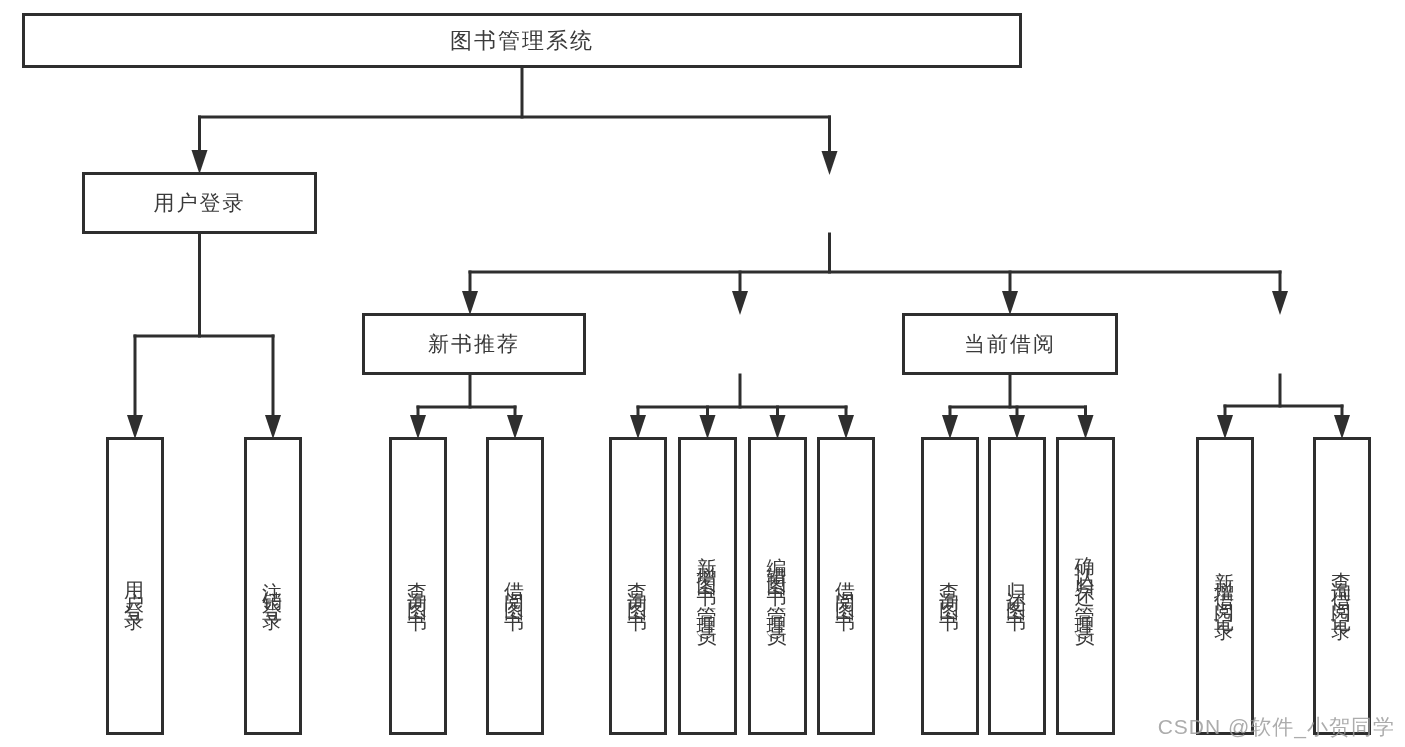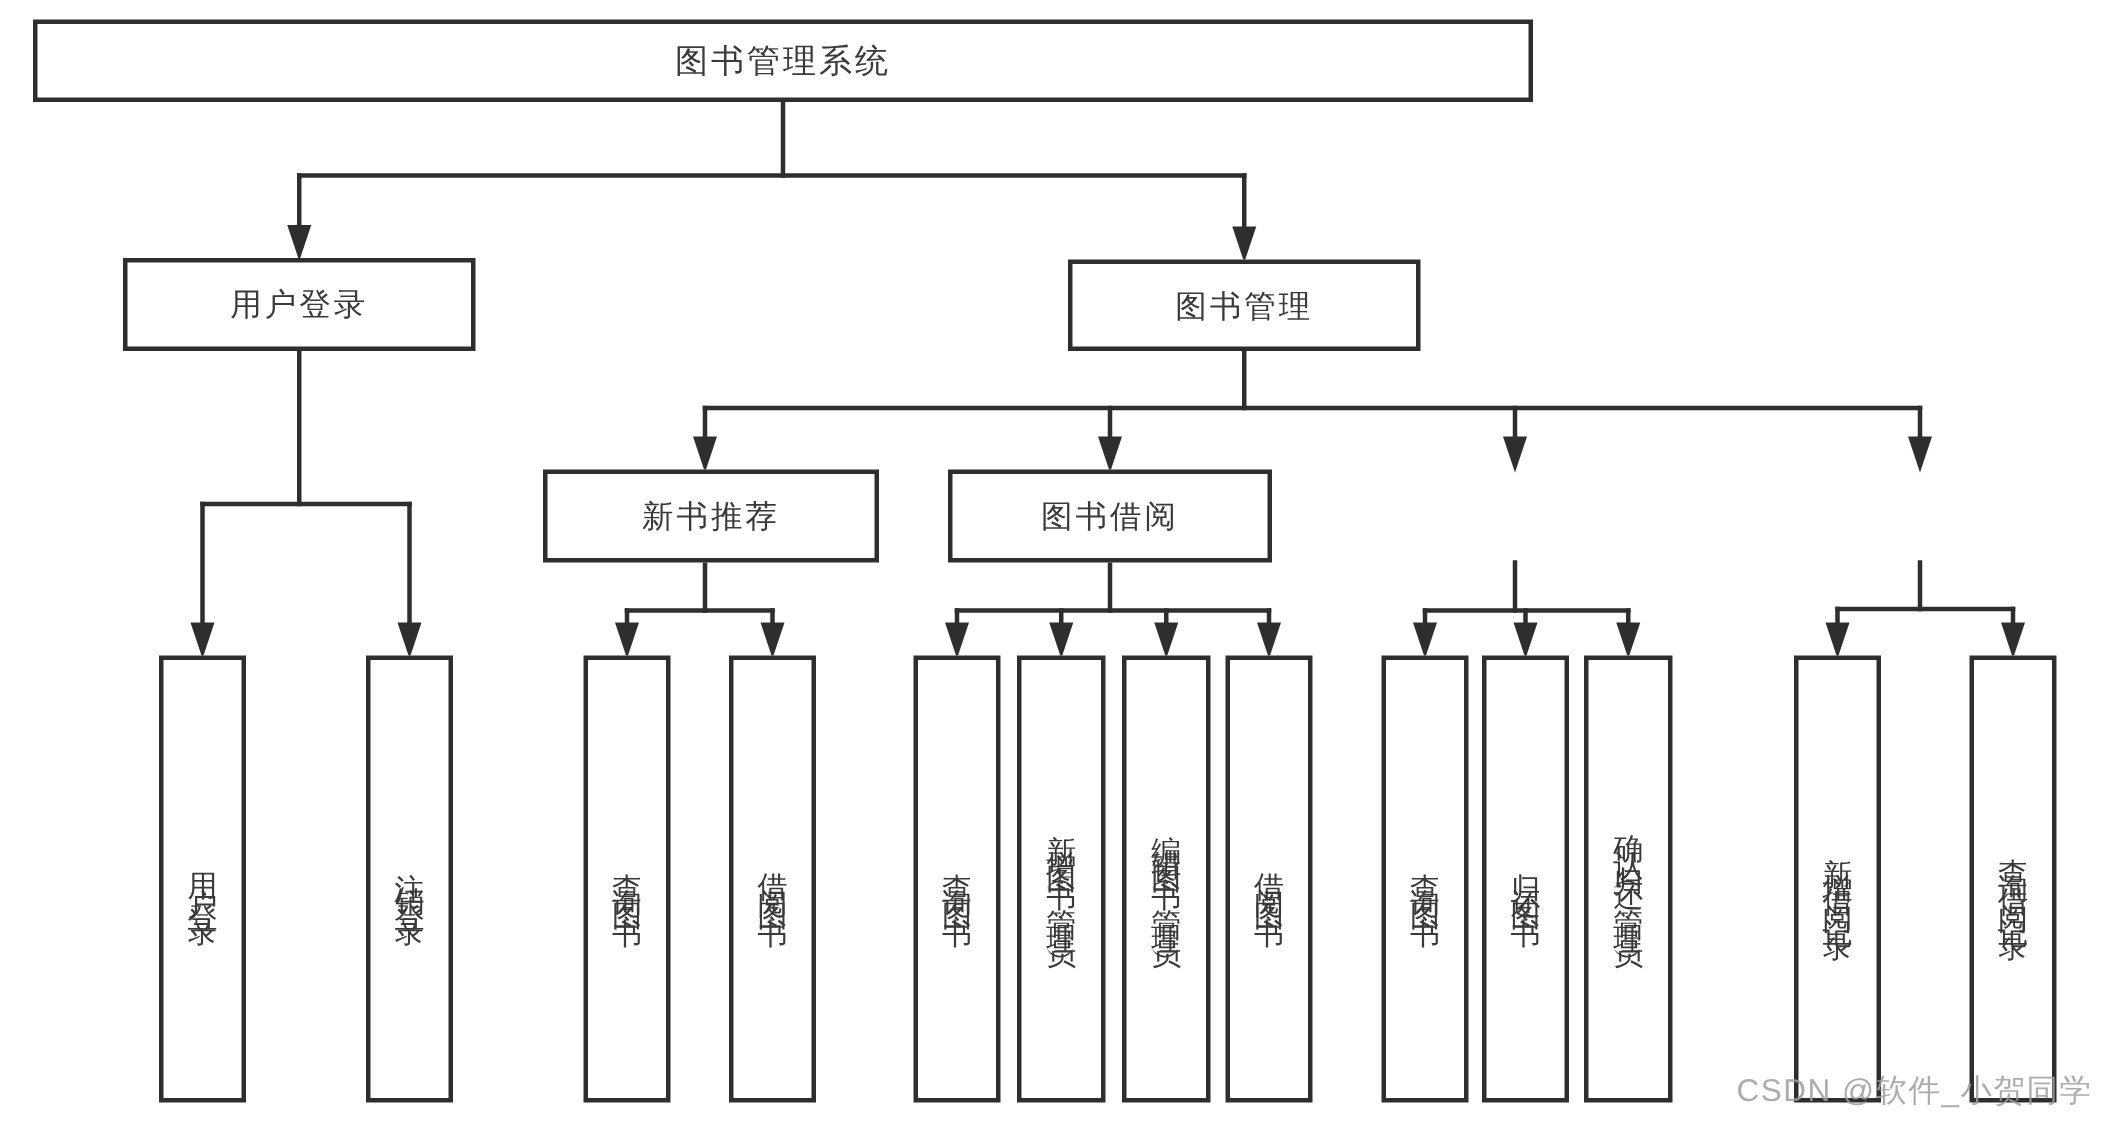--- a/index.html
+++ b/index.html
@@ -120,28 +120,25 @@
       <polygon points="1342,439 1334,415 1350,415" fill="#2e2e2e"></polygon>
     </svg>
 
   <div id="watermark" style="color: rgb(158, 158, 158);">CSDN @软件_小贺同学</div>
 <div class="node h root" style="left: 22px; top: 13px; width: 1000px; height: 55px; border-color: rgb(46, 46, 46); background: rgb(255, 255, 255); text-align: center;">
       <span class="lbl" style="color: rgb(58, 58, 58);">图书管理系统</span>
     </div>
     <div class="node h" style="left: 82px; top: 172px; width: 235px; height: 62px; border-color: rgb(46, 46, 46); background: rgb(255, 255, 255);">
       <span class="lbl" style="color: rgb(58, 58, 58);">用户登录</span>
     </div>
-    <div class="node h" style="left: 712px; top: 173px; width: 235px; height: 61px; border-color: rgb(46, 46, 46); background: rgb(255, 255, 255);">
-      <span class="lbl" style="color: rgb(58, 58, 58);">图书管理</span>
-    </div>
     <div class="node h" style="left: 362px; top: 313px; width: 224px; height: 62px; border-color: rgb(46, 46, 46); background: rgb(255, 255, 255);">
       <span class="lbl" style="color: rgb(58, 58, 58);">新书推荐</span>
     </div>
-    <div class="node h" style="left: 632px; top: 313px; width: 216px; height: 62px; border-color: rgb(46, 46, 46); background: rgb(255, 255, 255);">
-      <span class="lbl" style="color: rgb(58, 58, 58);">图书借阅</span>
+    <div class="node h" style="left: 902px; top: 313px; width: 216px; height: 62px; border-color: rgb(46, 46, 46); background: rgb(255, 255, 255);">
+      <span class="lbl" style="color: rgb(58, 58, 58);">当前借阅</span>
     </div>
     <div class="node v" style="left: 106px; top: 437px; width: 58px; height: 298px; border-color: rgb(46, 46, 46); background: rgb(255, 255, 255);">
       <span class="lbl" style="color: rgb(58, 58, 58);">用户登录</span>
     </div>
     <div class="node v" style="left: 244px; top: 437px; width: 58px; height: 298px; border-color: rgb(46, 46, 46); background: rgb(255, 255, 255);">
       <span class="lbl" style="color: rgb(58, 58, 58);">注销登录</span>
     </div>
     <div class="node v" style="left: 389px; top: 437px; width: 58px; height: 298px; border-color: rgb(46, 46, 46); background: rgb(255, 255, 255);">
       <span class="lbl" style="color: rgb(58, 58, 58);">查询图书</span>
     </div>

